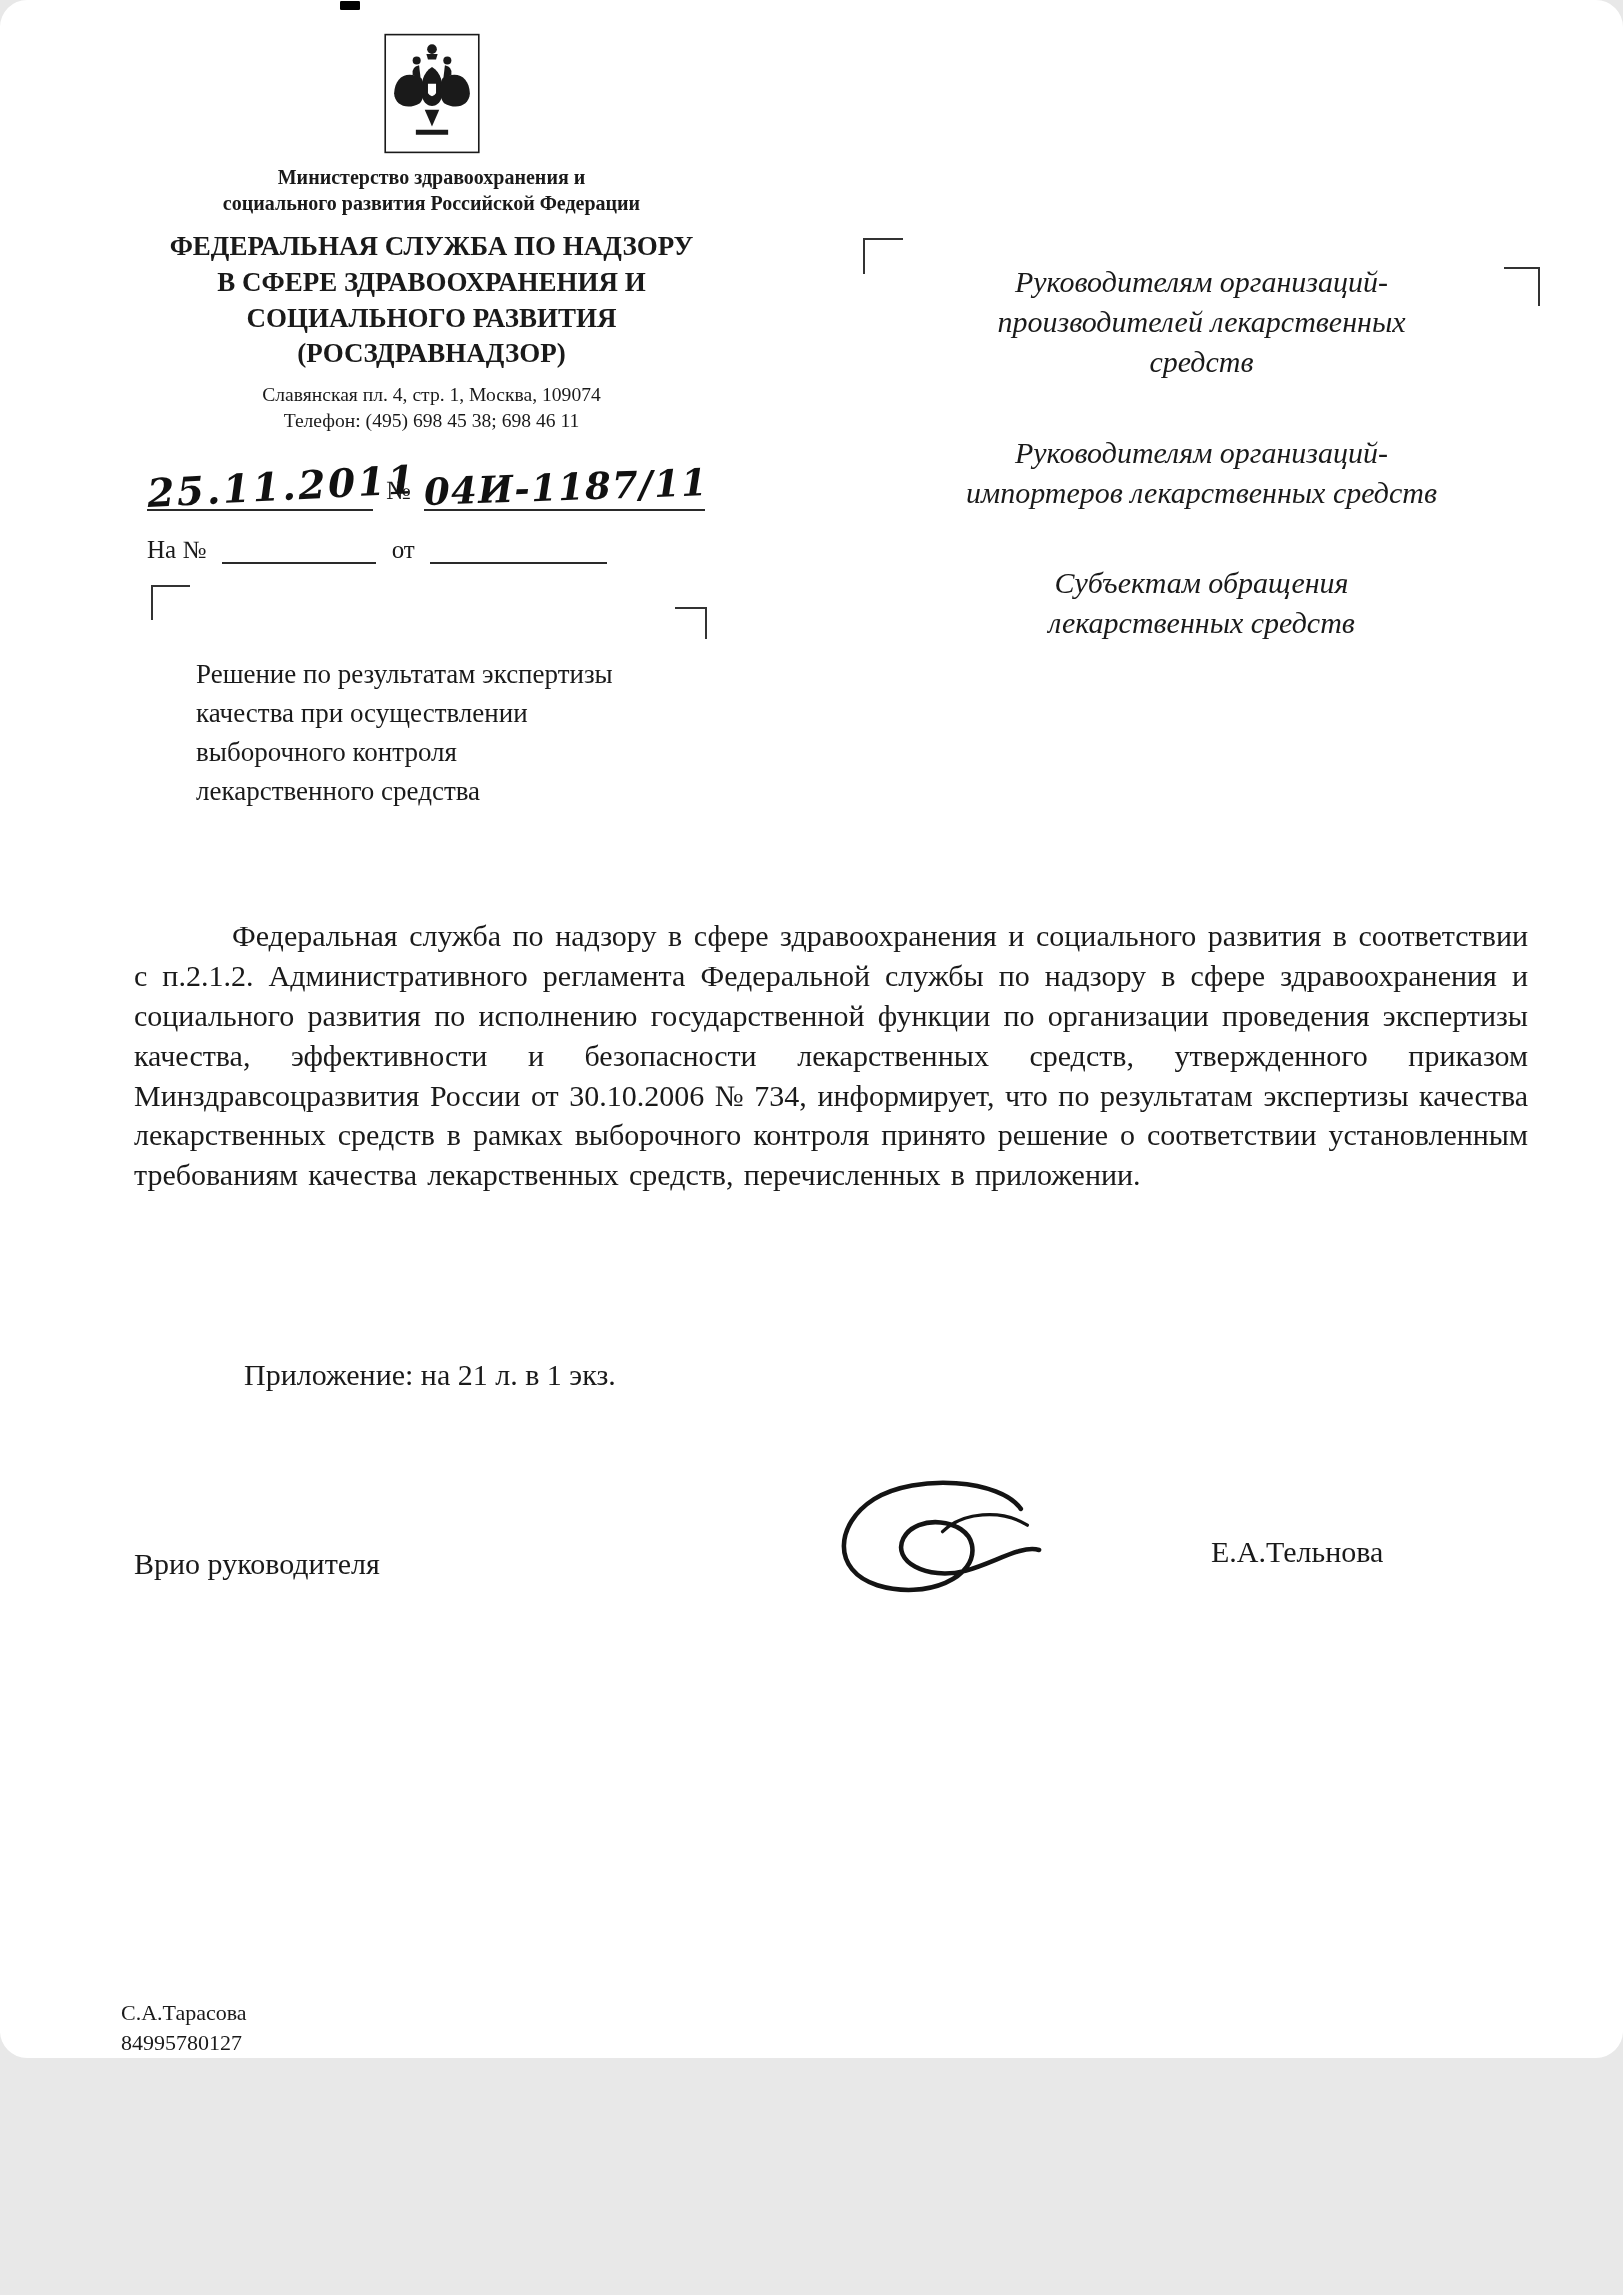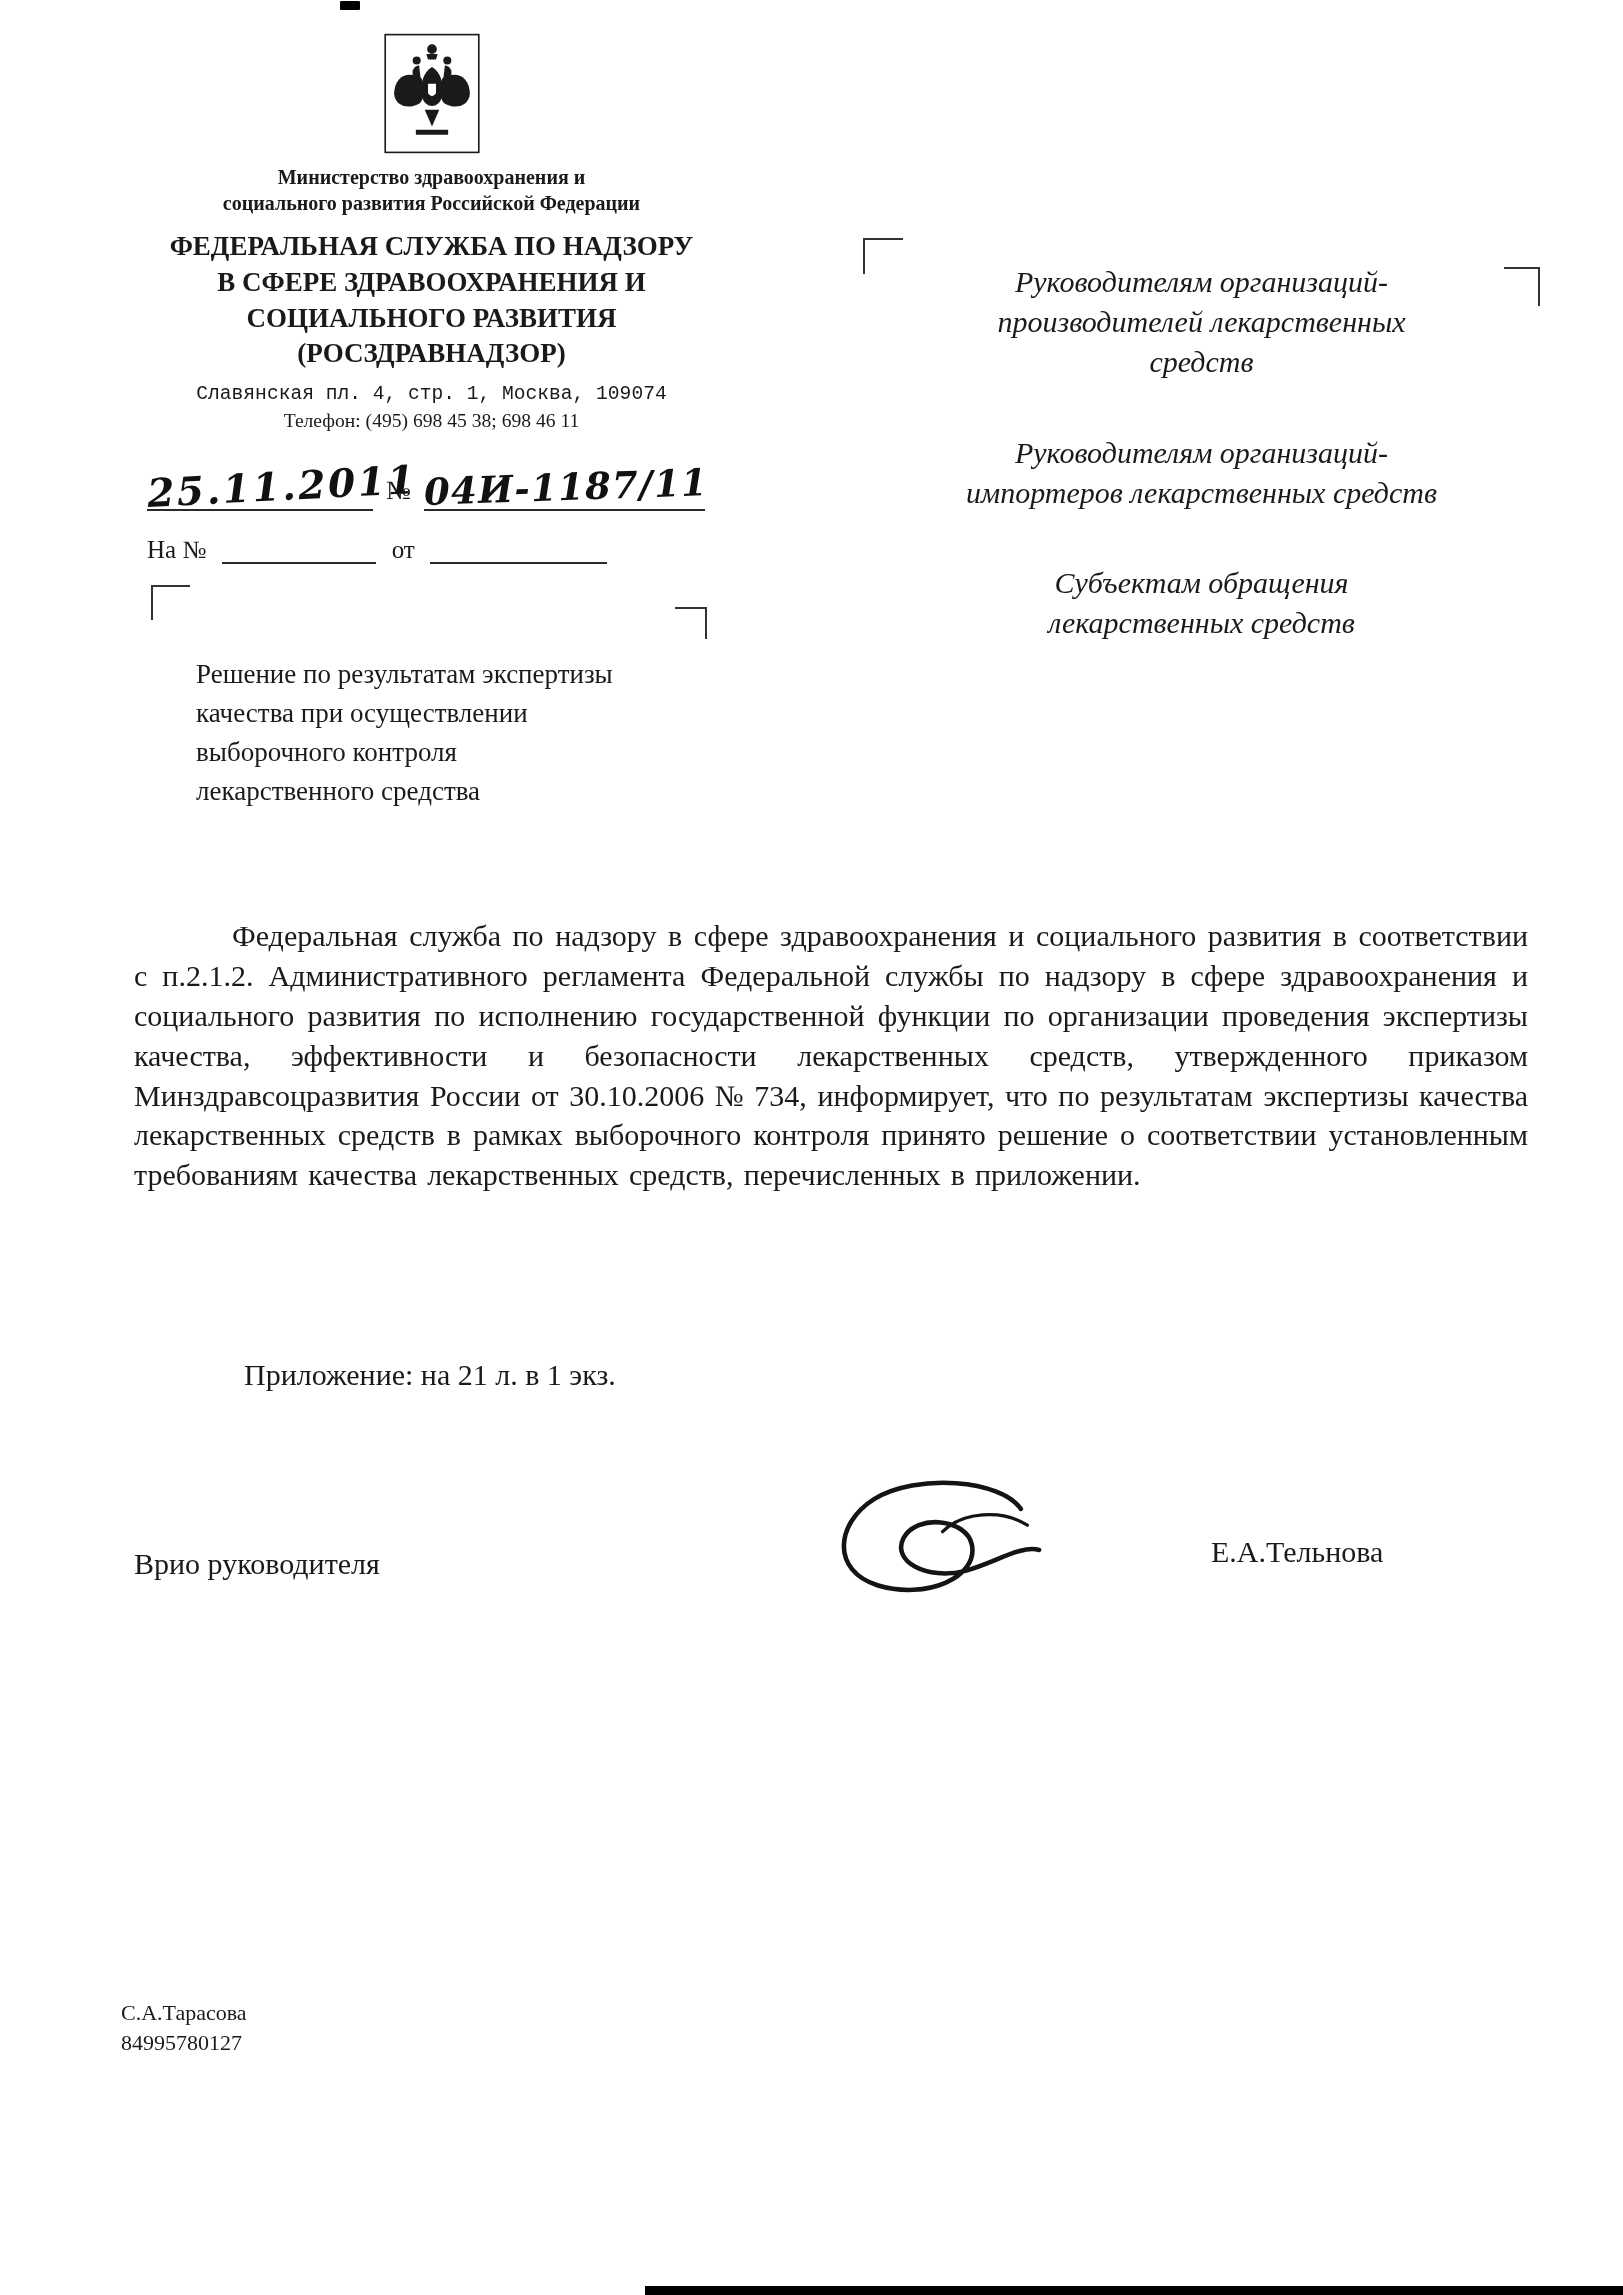--- a/index.html
+++ b/index.html
@@ -1,35 +1,36 @@
 <!DOCTYPE html>
 <html style="font-size:10.5px"><head>
 <meta charset="utf-8">
 <style>
   html,body { margin:0; padding:0; background:#e8e8e8; }
   .page {
     position:relative;
-    width:1623px; height:2295px;
+    width:1623px; height:2058px;
     margin:0 auto;
     background:#ffffff;
     font-family:"Liberation Serif", serif;
     color:#1a1a1a;
     overflow:hidden;
+    border-radius:27px;
   }
 
   
   .artifact-top { position:absolute; left:340px; top:1.3px; width:19.6px; height:9.2px; background:#000; border-radius:1.3px; }
   .artifact-bottom { position:absolute; left:645px; top:2286px; width:979px; height:9.8px; background:#000; }
 
   
   .letterhead { position:absolute; left:147px; top:33px; width:569px; text-align:center; }
   .emblem-box { display:inline-block; margin-bottom:9.2px; }
   .ministry { font-weight:bold; font-size:20px; line-height:1.28; }
   .service { font-weight:bold; font-size:27px; line-height:1.32; margin-top:13px; }
-  .addr { font-size:19.6px; line-height:1.3; margin-top:10.5px;font-family:Liberation Mono, monospace; }
+  .addr { font-size:19.6px; line-height:1.3; margin-top:10.5px; }
   .phone { font-size:19.6px; line-height:1.3; }
 
   
   .reference { position:absolute; left:147px; top:448px; width:589px; }
   .ref-line1 { display:flex; align-items:flex-end; gap:13px; height:63px; }
   .hw-wrap { border-bottom:2px solid #2a2a2a; text-align:center; }
   .hw-date-wrap { width:226px; }
   .hw-num-wrap { width:281px; }
   .hw {
     font-family:"DejaVu Serif", serif;

